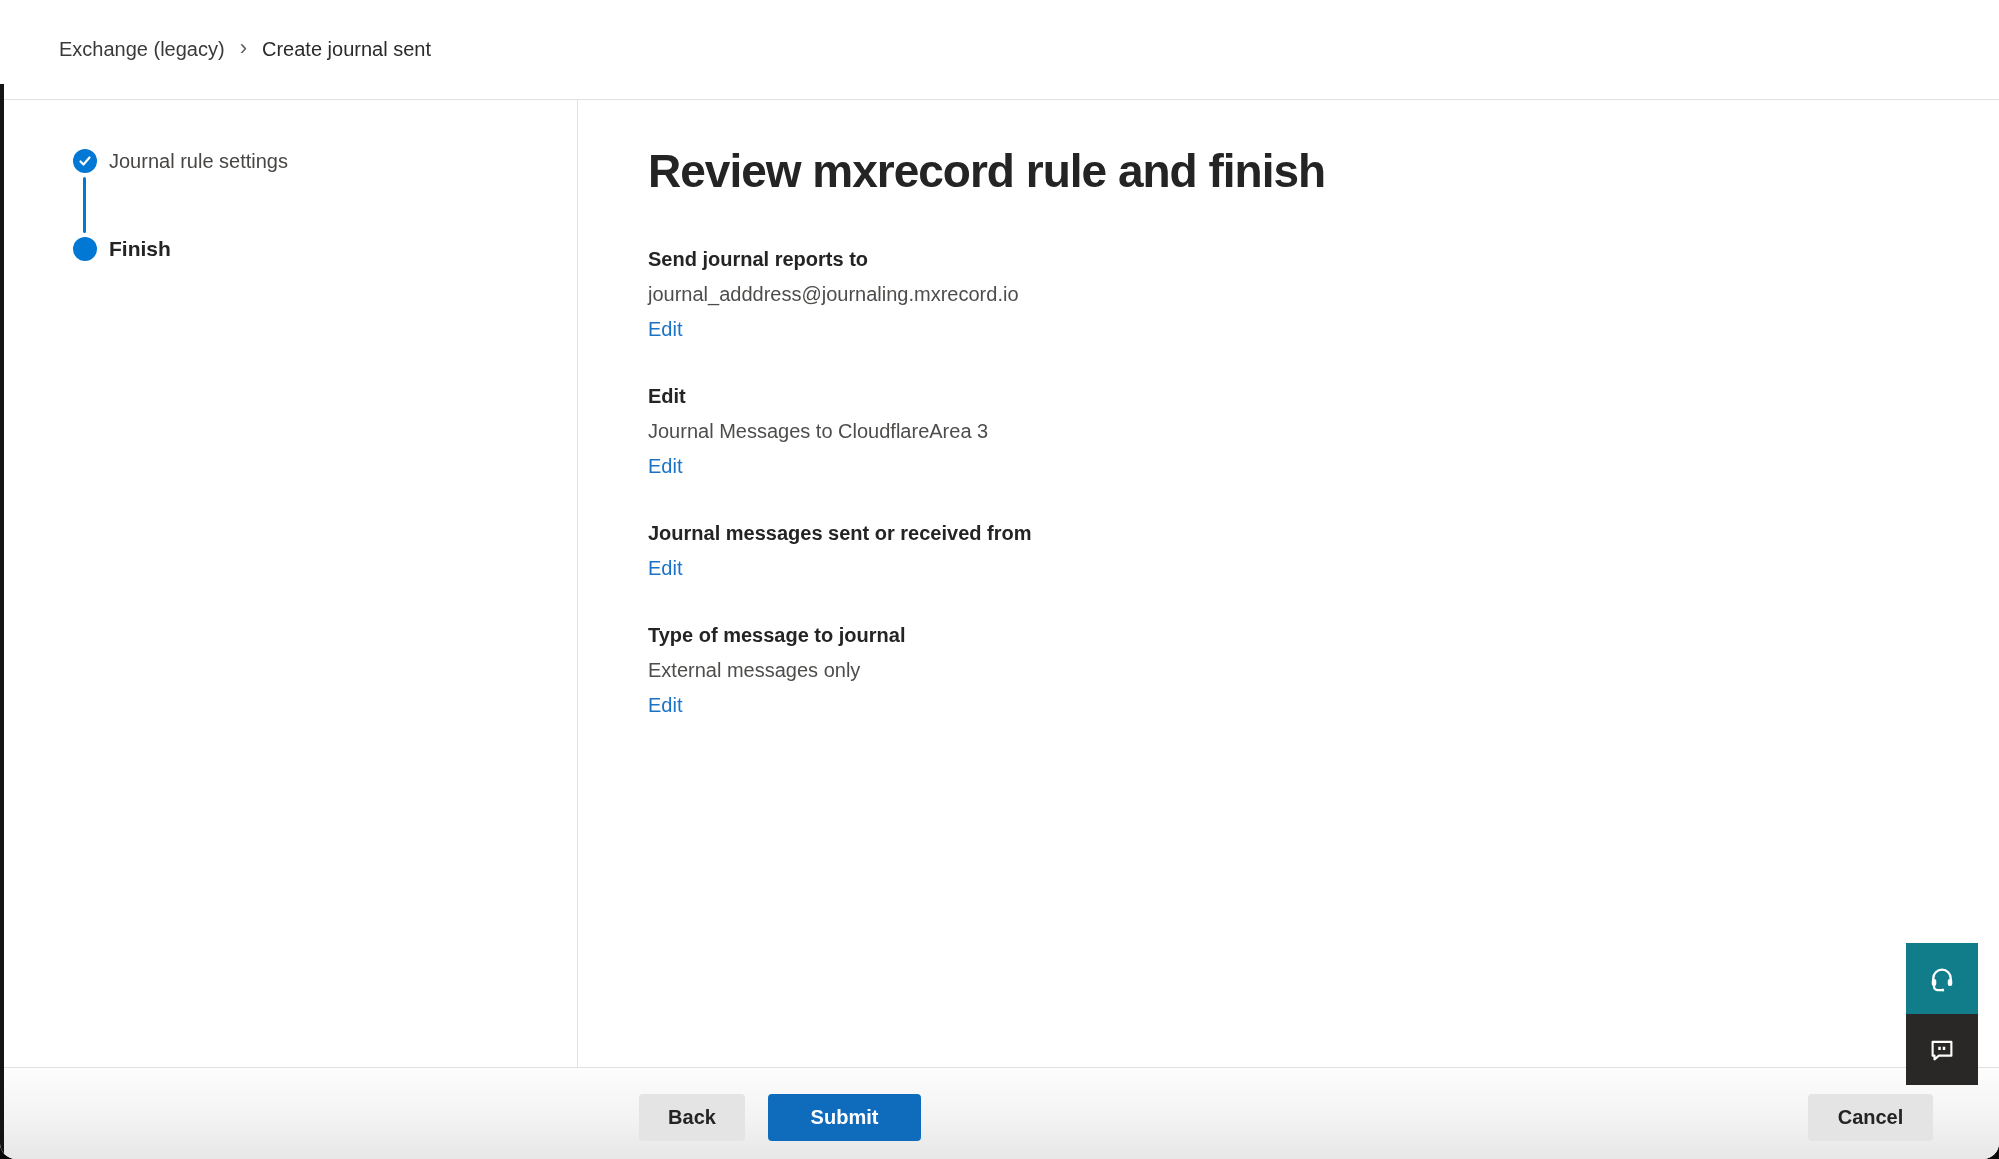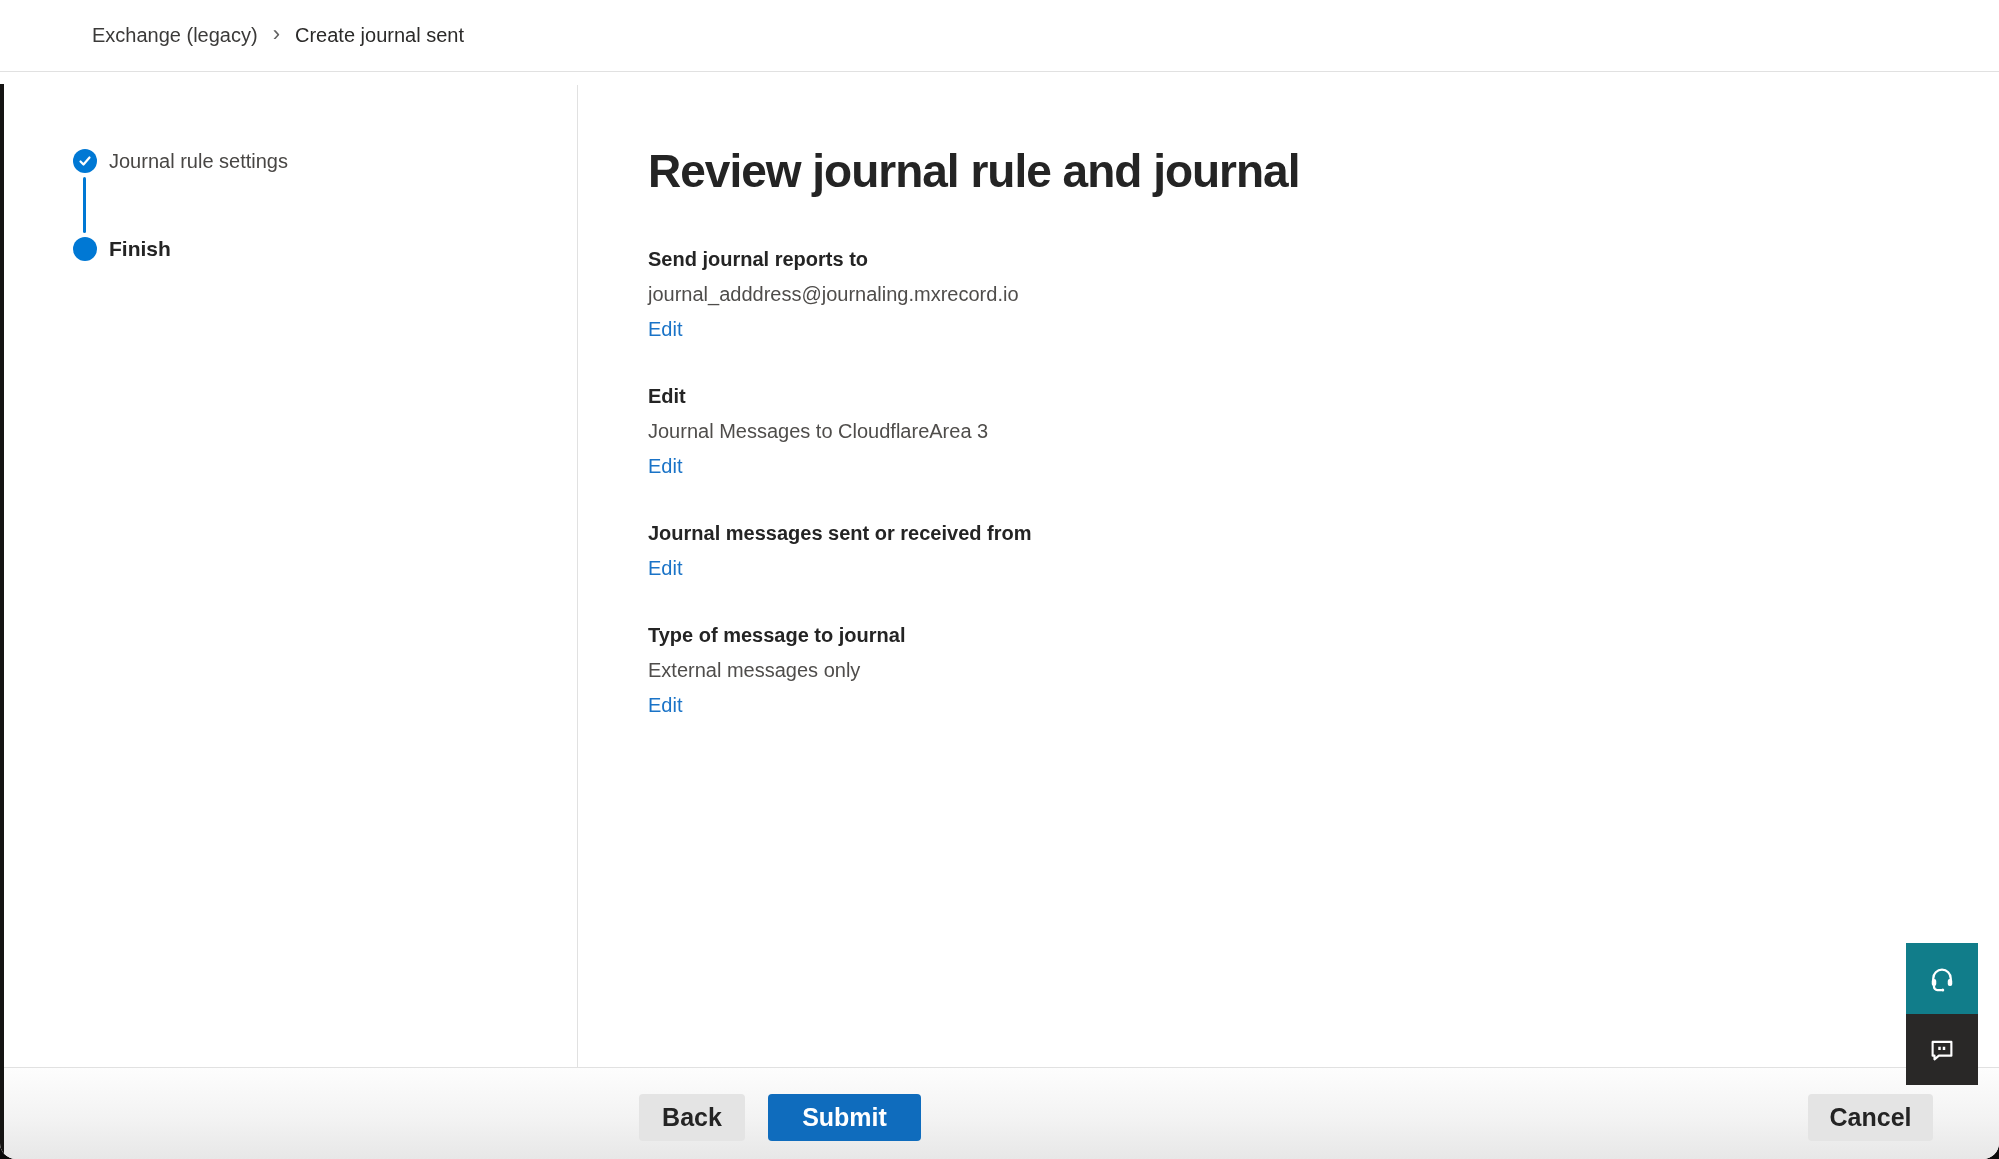--- a/index.html
+++ b/index.html
@@ -22,25 +22,25 @@
     overflow:hidden;
   }
   .window {
     position:absolute; inset:0;
     background:#ffffff;
     border-radius:0 0 16px 16px;
     overflow:hidden;
   }
   
   .header {
-    position:absolute; top:0; left:0; right:0; height:72px;
+    position:absolute; top:0; left:0; right:0; height:100px;
     background:#fff;
     border-bottom:1px solid var(--border_gray);
     display:flex; align-items:center;
-    padding-left:92px;
+    padding-left:59px;
     z-index:5;
   }
   .breadcrumb { display:flex; align-items:center; gap:15px; font-size:20px; color:#3b3a39; }
   .crumb-link { color:#3b3a39; cursor:pointer; }
   .crumb-sep { color:#616161; font-size:22px; line-height:1; padding-bottom:3px; }
   .crumb-current { color:#2b2a29; }
   
   .left-strip {
     position:absolute; left:0; top:84px; bottom:0; width:4px;
     background:#151413; z-index:40;
@@ -86,21 +86,21 @@
   .footer {
     position:absolute; left:0; right:0; bottom:0; height:92px;
     background:linear-gradient(180deg, #fdfdfd 0%, #f3f3f3 55%, #e7e7e7 100%);
     border-top:1px solid var(--border_gray);
     z-index:20;
   }
   .btn {
     position:absolute; top:26px; height:47px;
     border:none; border-radius:4px;
     font-family:"Liberation Sans", sans-serif;
-    font-size:25px; font-weight:600;
+    font-size:20px; font-weight:600;
     cursor:pointer;
     display:flex; align-items:center; justify-content:center;
   }
   .btn-back   { left:639px;  width:106px; background:var(--button_gray); color:var(--text_primary); }
   .btn-submit { left:768px;  width:153px; background:var(--submit_blue); color:#ffffff; }
   .btn-cancel { left:1808px; width:125px; background:var(--button_gray); color:var(--text_primary); }
   
   .float-btn {
     position:absolute; left:1906px; width:72px; height:71px;
     display:flex; align-items:center; justify-content:center;
@@ -135,21 +135,21 @@
       <span class="step-label">Journal rule settings</span>
     </div>
     <div class="step-connector"></div>
     <div class="step-row">
       <span class="step-circle"></span>
       <span class="step-label current">Finish</span>
     </div>
   </div>
 
   <div class="main">
-    <h1 class="page-heading">Review journal rule and journal</h1>
+    <h1 class="page-heading">Review mxrecord rule and finish</h1>
 
     <div class="sections">
 
       <div class="section">
         <div class="section-label">Send journal reports to</div>
         <div class="section-value">journal_adddress@journaling.mxrecord.io</div>
         <span class="edit-link">Edit</span>
       </div>
 
       <div class="section">

